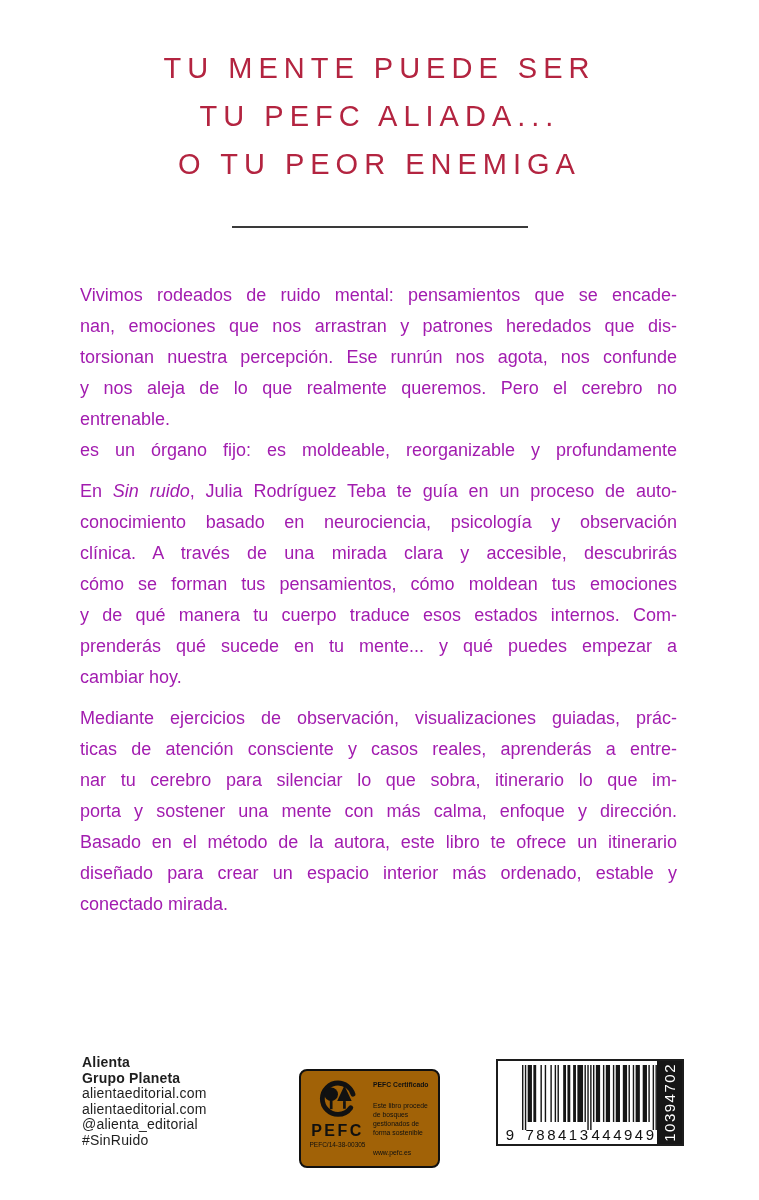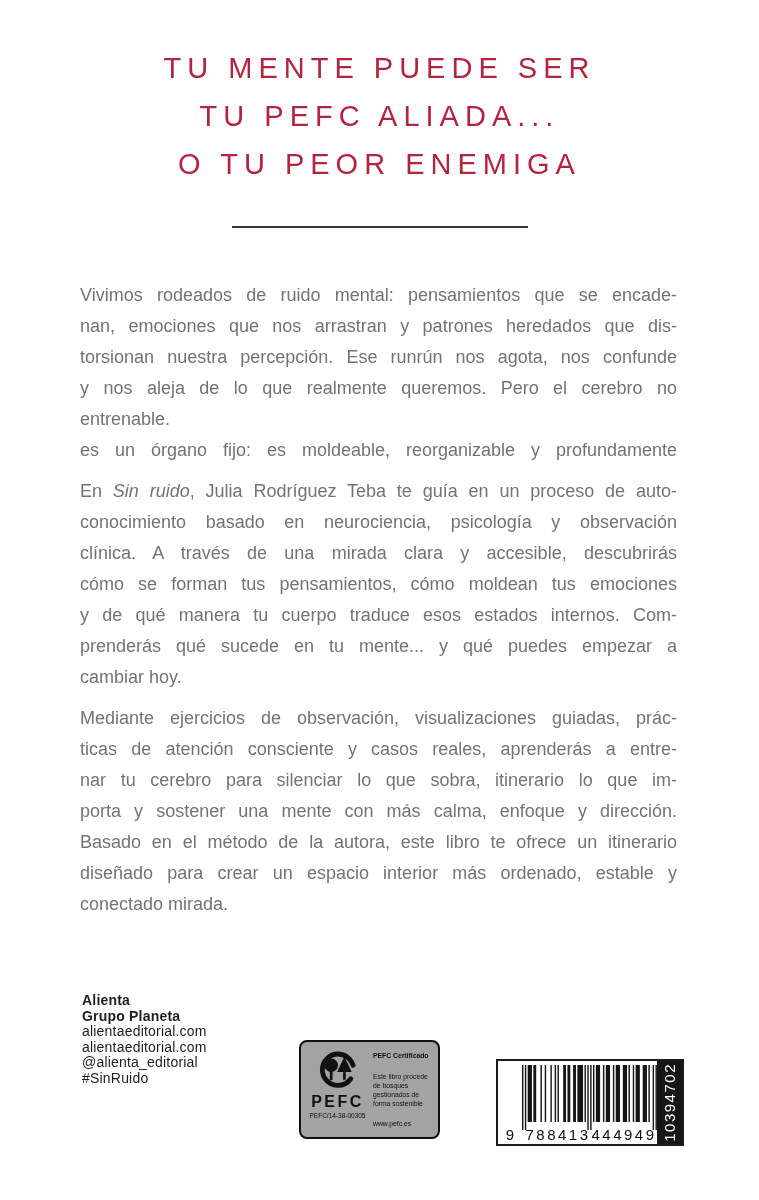--- a/index.html
+++ b/index.html
@@ -28,52 +28,52 @@
     width: 296px;
     height: 0;
     border-top: 2px solid #3a3a3a;
     margin: 38px auto 0;
   }
 
   
   .synopsis {
     margin: 52px 0 0 80px;
     width: 597px;
-    color: #737373;
+    color: #a21caf;
     font-size: 18px;
     line-height: 31px;
   }
   .synopsis .para { margin: 0 0 10px 0; }
   .synopsis .line { text-align: justify; text-align-last: justify; white-space: nowrap; }
   .synopsis .line.last { text-align-last: left; }
   .synopsis i { font-style: italic; }
 
   
   .publisher {
     position: absolute;
     left: 82px;
-    top: 993px;
+    top: 1055px;
     font-size: 14px;
     line-height: 15.5px;
     color: #1e1e1e;
     letter-spacing: 0.2px;
   }
   .publisher .bold { font-weight: 700; }
 
   
   .pefc-box {
     position: absolute;
     left: 299px;
-    top: 1040px;
+    top: 1069px;
     width: 141px;
     height: 99px;
     box-sizing: border-box;
     border: 2.5px solid #101010;
     border-radius: 8px;
-    background: #a3a3a3;
+    background: #a16207;
     display: flex;
     padding: 4px 3px 3px 5px;
     color: #101010;
   }
   .pefc-left {
     width: 68px;
     display: flex;
     flex-direction: column;
     align-items: center;
   }

